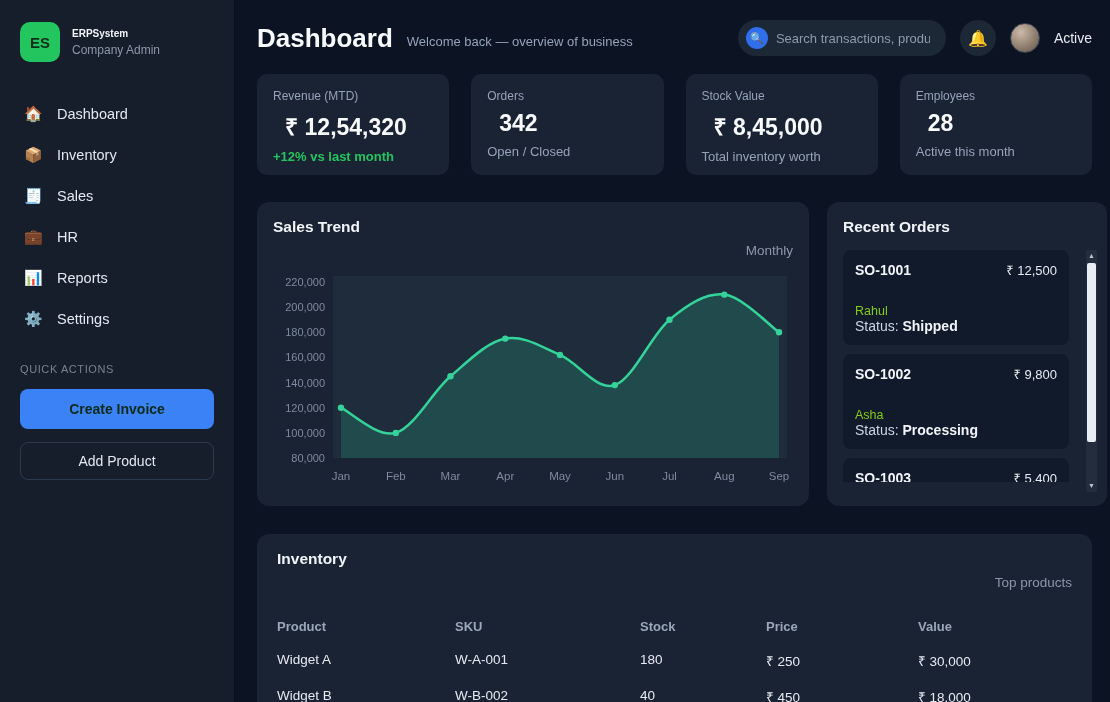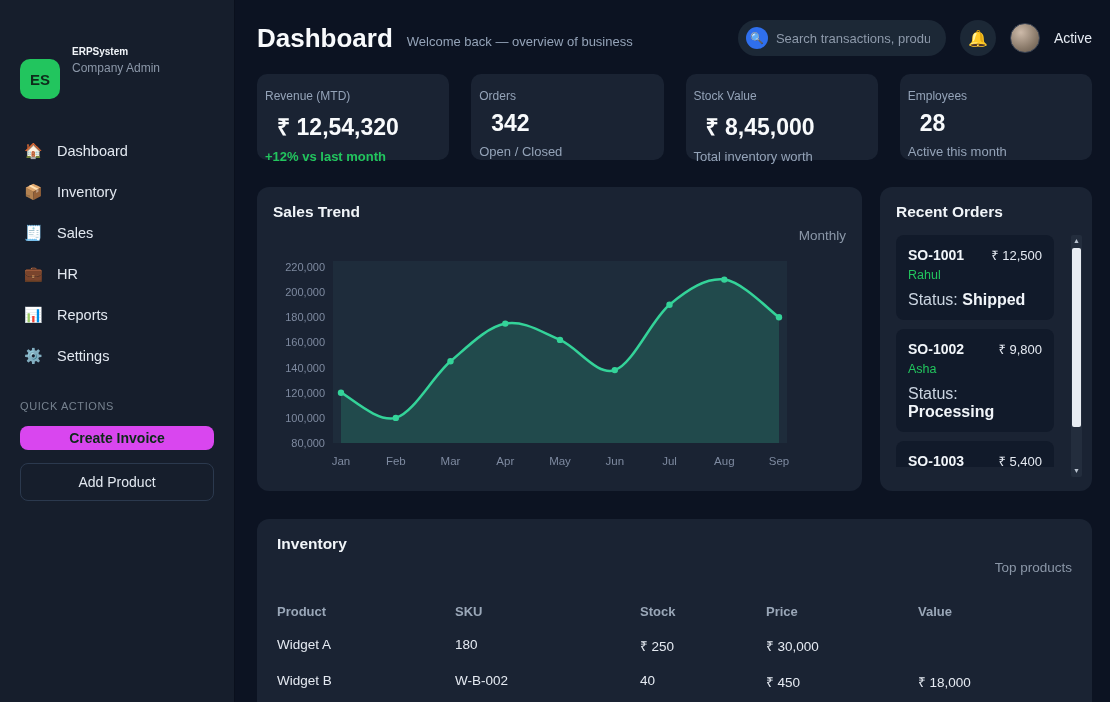--- a/index.html
+++ b/index.html
@@ -16,38 +16,38 @@
     width: 235px; flex-shrink: 0;
     background: #161e2c;
     padding: 22px 20px;
     border-right: 1px solid #0a101d;
   }
   .brand { display: flex; align-items: center; gap: 12px; }
   .brand-logo {
     width: 40px; height: 40px; border-radius: 10px;
     background: #22c55e; color: #0e2b1b;
     display: flex; align-items: center; justify-content: center;
-    font-weight: bold; font-size: 15px; margin-top: 37px;
+    font-weight: bold; font-size: 15px;
   }
   .brand-name { color: #f1f5f9; font-weight: bold; font-size: 10px; }
   .brand-sub  { color: #8b97a8; font-size: 12px; margin-top: 4px; }
 
   .nav { margin-top: 38px; display: flex; flex-direction: column; gap: 13px; }
   .nav-item {
     display: flex; align-items: center; gap: 13px;
     padding: 5px 4px; cursor: pointer;
     color: #e2e8f0; font-size: 14.5px;
     border-radius: 6px;
   }
   .nav-icon { font-size: 15px; width: 20px; text-align: center; }
 
   .qa-label { margin-top: 30px; color: #76828f; font-size: 11px; letter-spacing: .6px; }
   .btn-green {
-    margin-top: 14px; width: 100%; height: 24px;
-    background: #d946ef; border: none; border-radius: 8px;
+    margin-top: 14px; width: 100%; height: 40px;
+    background: #3b82f6; border: none; border-radius: 8px;
     color: #0c2a18; font-weight: bold; font-size: 14px;
     font-family: "Liberation Sans", sans-serif; cursor: pointer;
   }
   .btn-outline {
     margin-top: 13px; width: 100%; height: 38px;
     background: transparent; border: 1px solid #2b394e; border-radius: 8px;
     color: #e2e8f0; font-size: 14px;
     font-family: "Liberation Sans", sans-serif; cursor: pointer;
   }
 
@@ -82,47 +82,47 @@
   }
   .avatar {
     width: 30px; height: 30px; border-radius: 50%;
     background: radial-gradient(circle at 35% 30%, #cdbaa9, #8a7a6a 60%, #5f5347);
     border: 1px solid #3a4354;
   }
   .admin-label { color: #e5eaf2; font-size: 14px; }
 
   
   .kpis { display: grid; grid-template-columns: repeat(4, 1fr); gap: 22px; margin-top: 14px; }
-  .kpi { background: #1a2333; border-radius: 10px; padding: 15px 8px; height: 86px; }
+  .kpi { background: #1a2333; border-radius: 10px; padding: 15px 16px; height: 101px; }
   .kpi-label { color: #94a3b8; font-size: 12px; }
   .kpi-value { color: #f8fafc; font-size: 23px; font-weight: bold; margin-top: 7px; margin-left: 12px; }
   .kpi-sub   { color: #94a3b8; font-size: 13px; margin-top: 7px; }
   .kpi-sub.green { color: #22c55e; font-weight: bold; }
 
   
   .mid { display: flex; gap: 18px; margin-top: 27px; }
   .card { background: #1a2333; border-radius: 12px; }
   .sales-card { flex: 1; height: 304px; padding: 16px; }
   .card-head { display: flex; align-items: flex-start; }
   .card-title { color: #f1f5f9; font-weight: bold; font-size: 15.5px; }
   .card-right { margin-left: auto; color: #8b97a8; font-size: 13.5px; margin-top: 25px; }
   svg.chart { display: block; margin-top: 14px; }
   svg.chart text { font-family: "Liberation Sans", sans-serif; }
 
-  .orders-card { width: 212px; flex-shrink: 0; height: 304px; padding: 16px; position: relative; }
+  .orders-card { width: 280px; flex-shrink: 0; height: 304px; padding: 16px; position: relative; }
   .orders-list {
     margin-top: 14px; height: 232px; overflow: hidden;
     display: flex; flex-direction: column; gap: 9px; padding-right: 22px; justify-content: space-between;
   }
   .order { background: #111a2a; border-radius: 8px; padding: 11px 12px; flex-shrink: 0; }
   .order-top { display: flex; align-items: center; }
   .order-id { color: #f1f5f9; font-weight: bold; font-size: 14px; }
   .order-amount { margin-left: auto; color: #e5eaf2; font-size: 13px; }
-  .order-cust { color: #22c55e; font-size: 12.5px; margin-top: 4px; }
-  .order-status { color: #cbd5e1; font-size: 16px; margin-top: 9px; }
+  .order-cust { color: #84cc16; font-size: 12.5px; margin-top: 25px; }
+  .order-status { color: #cbd5e1; font-size: 14px; }
   .order-status b { color: #f1f5f9; }
 
   .scrollbar {
     position: absolute; right: 10px; top: 48px; bottom: 14px; width: 11px;
     background: #232d3d; border-radius: 2px;
   }
   .sb-arrow {
     position: absolute; left: 0; right: 0; height: 12px;
     color: #b9c2cf; font-size: 7px; text-align: center; line-height: 12px;
     cursor: pointer;
@@ -316,20 +316,21 @@
       <div class="inv-table">
         <div class="inv-row head">
           <div>Product</div>
           <div>SKU</div>
           <div>Stock</div>
           <div>Price</div>
           <div>Value</div>
         </div>
         <div class="inv-row body">
           <div>Widget A</div>
+          <div>W-A-001</div>
           <div>180</div>
           <div>₹ 250</div>
           <div>₹ 30,000</div>
         </div>
         <div class="inv-row body">
           <div>Widget B</div>
           <div>W-B-002</div>
           <div>40</div>
           <div>₹ 450</div>
           <div>₹ 18,000</div>

